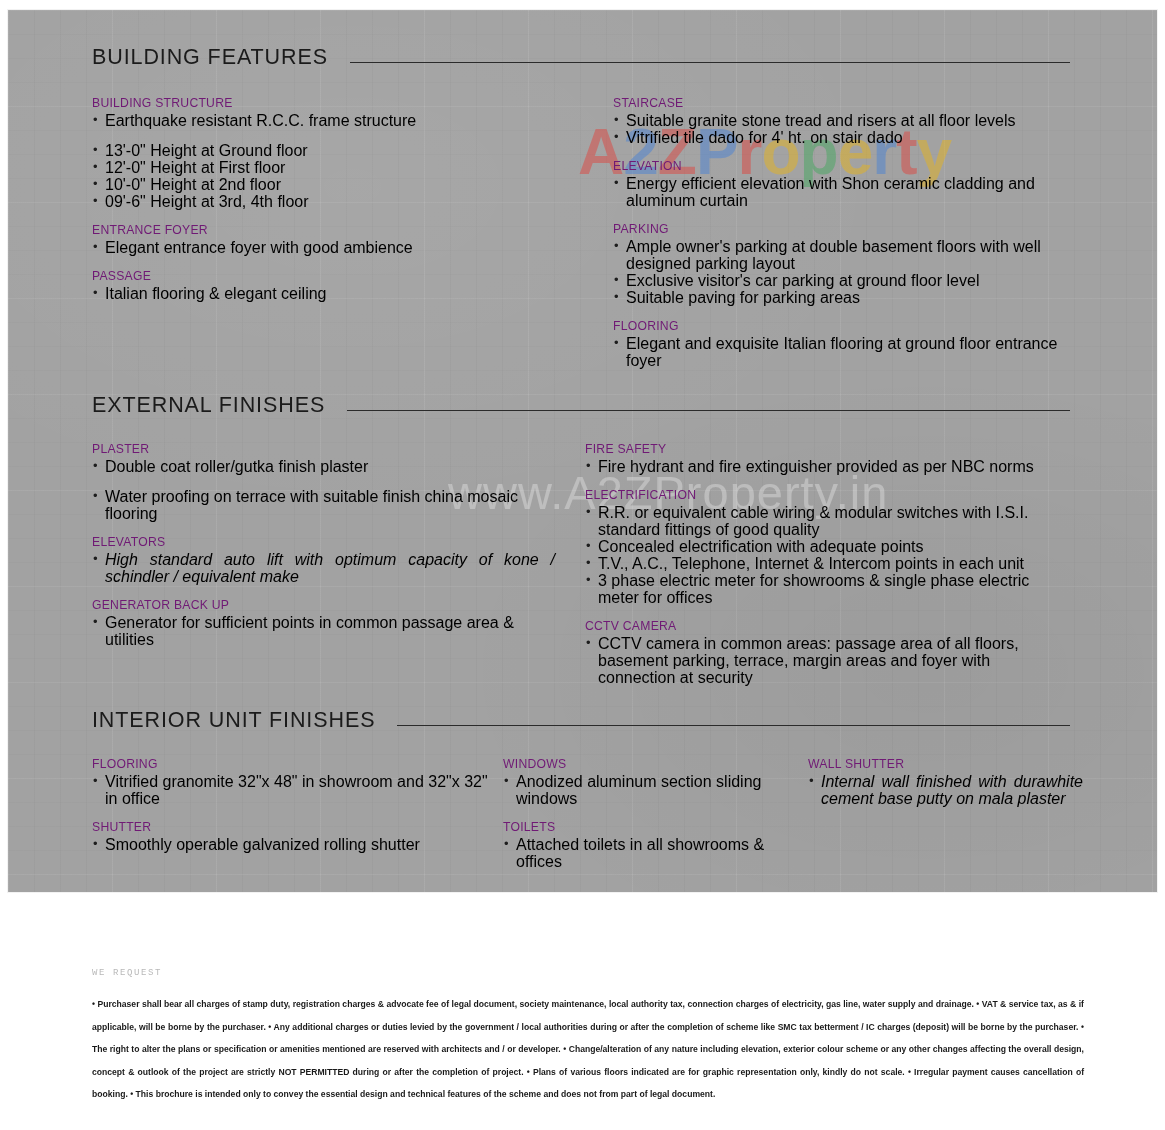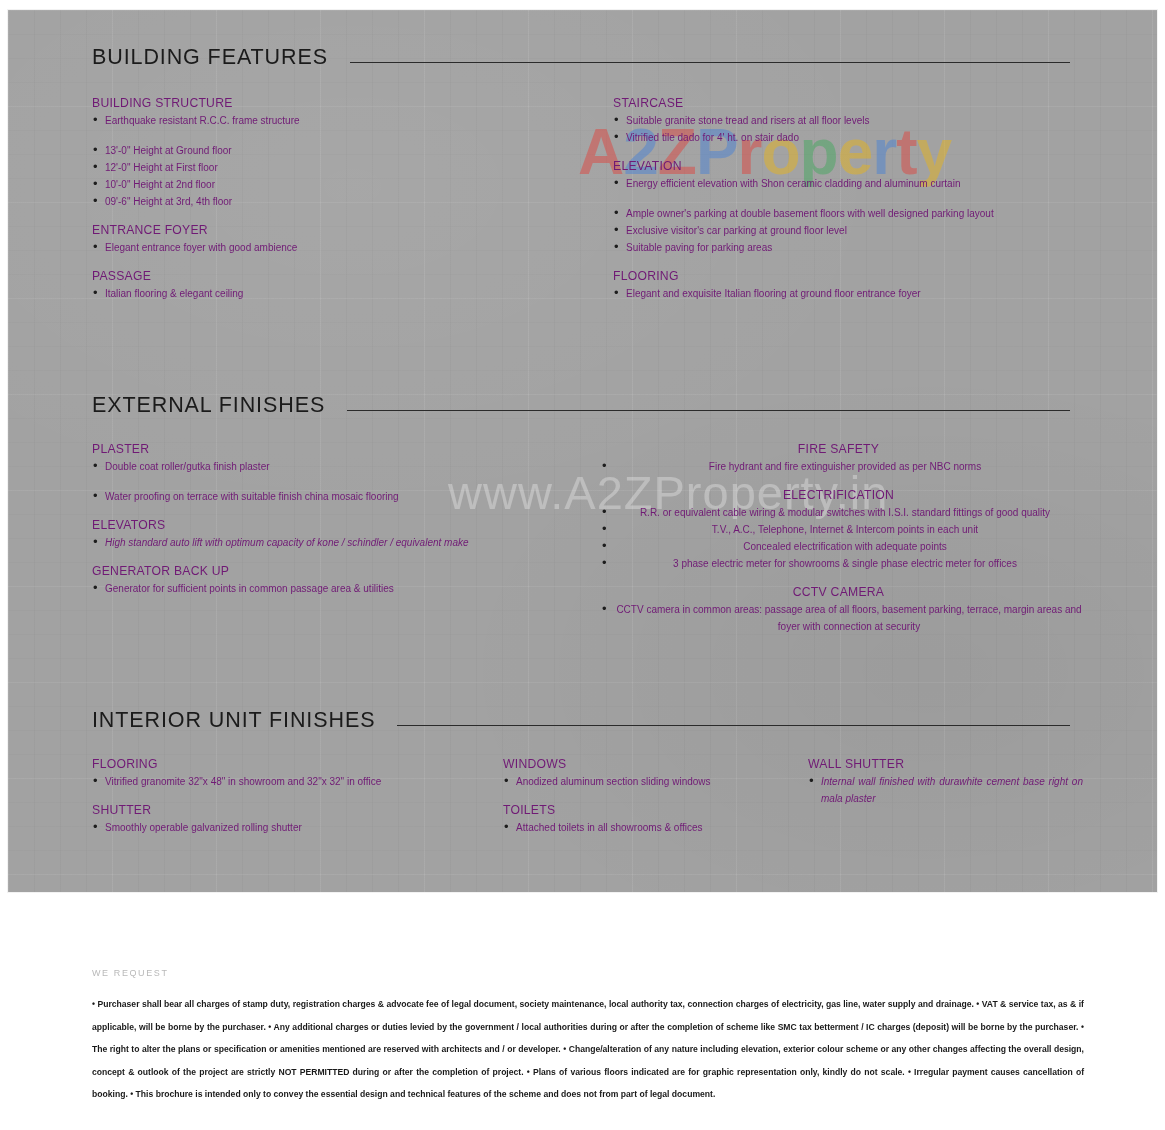--- a/index.html
+++ b/index.html
@@ -114,23 +114,23 @@
     font-family: "Liberation Sans", sans-serif;
   }
   .spec-list {
     margin: 0;
     padding: 0;
     list-style: none;
   }
   .spec-list li {
     position: relative;
     padding-left: 13px;
-    font-size: 10px;
+    font-size: 16px;
     line-height: 17px;
-    color: #701a75;
+    color: #000000;
     margin-bottom: 0px;
     font-family: "Liberation Sans", sans-serif;
   }
   .spec-list li::before {
     content: "\2022";
     position: absolute;
     left: 1px;
     top: -1px;
     font-size: 13px;
     color: #1d1d1d;
@@ -142,21 +142,21 @@
     position: absolute;
     left: 92px;
     top: 968px;
     width: 992px;
   }
   #footnote-title {
     font-size: 9px;
     letter-spacing: 1.6px;
     color: #b9b9b9;
     margin-bottom: 15px;
-    font-family: Liberation Sans, sans-serif;
+    font-family: Liberation Mono, monospace;
   }
   #footnote-body {
     font-size: 8.6px;
     line-height: 22.5px;
     color: #1a1a1a;
     text-align: justify;
     font-weight: bold;
     font-family: "Liberation Sans", sans-serif;
   }
 </style>
@@ -222,20 +222,21 @@
       </div>
 
       <div class="spec-group">
         <div class="spec-title">ELEVATION</div>
         <ul class="spec-list">
           <li>Energy efficient elevation with Shon ceramic cladding and aluminum curtain</li>
         </ul>
       </div>
 
       <div class="spec-group">
+        <div class="spec-title">PARKING</div>
         <ul class="spec-list">
           <li>Ample owner's parking at double basement floors with well designed parking layout</li>
           <li>Exclusive visitor's car parking at ground floor level</li>
           <li>Suitable paving for parking areas</li>
         </ul>
       </div>
 
       <div class="spec-group">
         <div class="spec-title">FLOORING</div>
         <ul class="spec-list">
@@ -272,35 +273,35 @@
       </div>
 
       <div class="spec-group">
         <div class="spec-title">GENERATOR BACK UP</div>
         <ul class="spec-list">
           <li>Generator for sufficient points in common passage area &amp; utilities</li>
         </ul>
       </div>
     </div>
 
-    <div class="col" style="left:593px; top:432px; width:475px;text-align:center;">
+    <div class="col" style="left:577px; top:432px; width:475px;">
 
       <div class="spec-group">
         <div class="spec-title">FIRE SAFETY</div>
         <ul class="spec-list">
           <li>Fire hydrant and fire extinguisher provided as per NBC norms</li>
         </ul>
       </div>
 
       <div class="spec-group">
         <div class="spec-title">ELECTRIFICATION</div>
         <ul class="spec-list">
           <li>R.R. or equivalent cable wiring &amp; modular switches with I.S.I. standard fittings of good quality</li>
+          <li>Concealed electrification with adequate points</li>
           <li>T.V., A.C., Telephone, Internet &amp; Intercom points in each unit</li>
-          <li>Concealed electrification with adequate points</li>
           <li>3 phase electric meter for showrooms &amp; single phase electric meter for offices</li>
         </ul>
       </div>
 
       <div class="spec-group">
         <div class="spec-title">CCTV CAMERA</div>
         <ul class="spec-list">
           <li style="width:470px;">CCTV camera in common areas: passage area of all floors, basement parking, terrace, margin areas and foyer with connection at security</li>
         </ul>
       </div>
@@ -338,21 +339,21 @@
         <ul class="spec-list">
           <li>Attached toilets in all showrooms &amp; offices</li>
         </ul>
       </div>
     </div>
 
     <div class="col" style="left:800px; top:747px; width:275px;">
       <div class="spec-group">
         <div class="spec-title">WALL SHUTTER</div>
         <ul class="spec-list">
-          <li class="justify" style="width:262px;">Internal wall finished with durawhite cement base right on mala plaster</li>
+          <li class="justify" style="width:262px;">Internal wall finished with durawhite cement base putty on mala plaster</li>
         </ul>
       </div>
     </div>
 
   </div>
 </div>
 
 <div id="footnote-block">
   <div id="footnote-title">WE REQUEST</div>
   <div id="footnote-body">• Purchaser shall bear all charges of stamp duty, registration charges &amp; advocate fee of legal document, society maintenance, local authority tax, connection charges of electricity, gas line, water supply and drainage. • VAT &amp; service tax, as &amp; if applicable, will be borne by the purchaser. • Any additional charges or duties levied by the government / local authorities during or after the completion of scheme like SMC tax betterment / IC charges (deposit) will be borne by the purchaser. • The right to alter the plans or specification or amenities mentioned are reserved with architects and / or developer. • Change/alteration of any nature including elevation, exterior colour scheme or any other changes affecting the overall design, concept &amp; outlook of the project are strictly NOT PERMITTED during or after the completion of project. • Plans of various floors indicated are for graphic representation only, kindly do not scale. • Irregular payment causes cancellation of booking. • This brochure is intended only to convey the essential design and technical features of the scheme and does not from part of legal document.</div>

